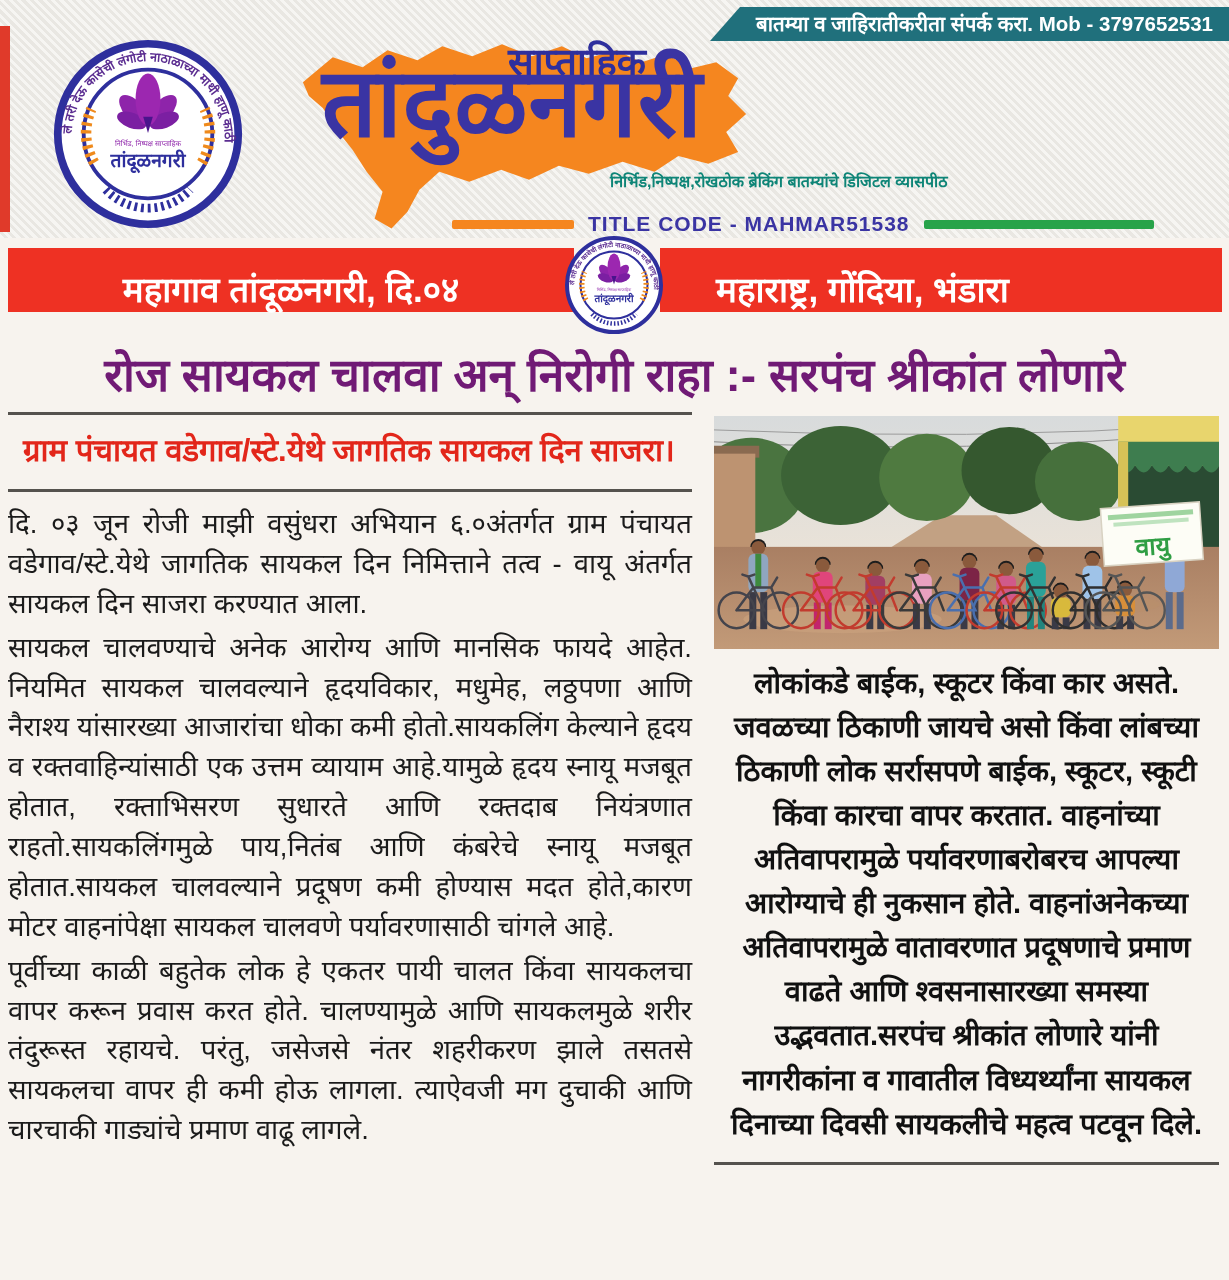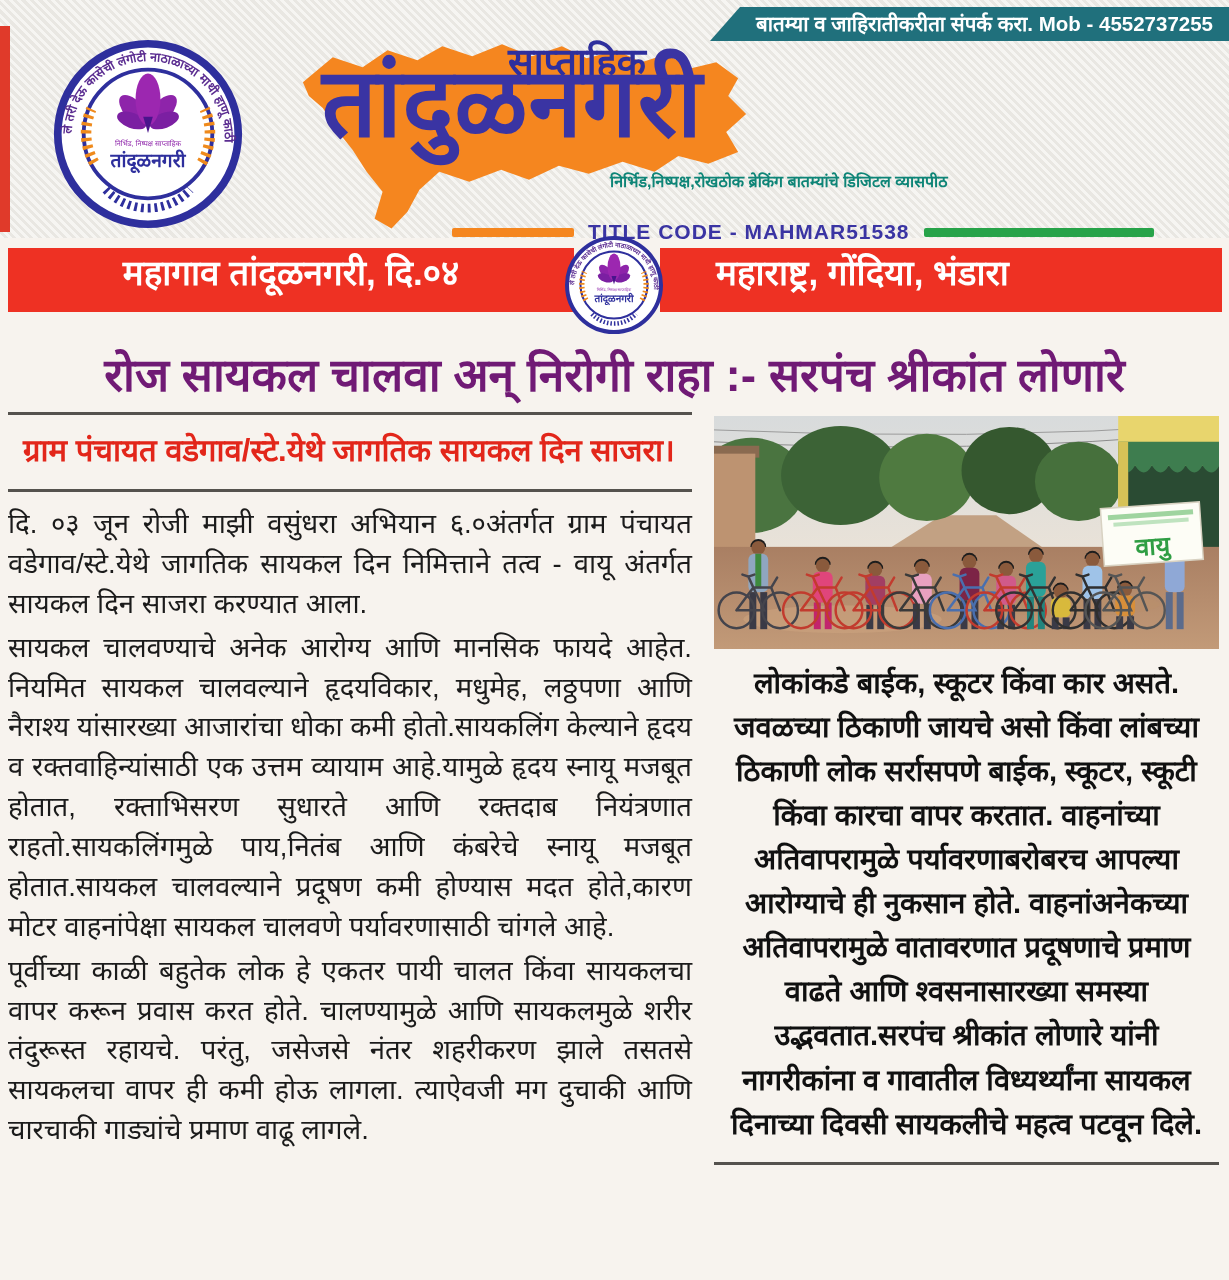--- a/index.html
+++ b/index.html
@@ -11,31 +11,31 @@
     background-image:repeating-linear-gradient(45deg,rgba(255,255,255,.45) 0 3px,rgba(120,120,120,.05) 3px 6px);}
   .left-red-strip{position:absolute;left:0;top:26px;width:10px;height:206px;background:#e03a2a;}
   .contact-ribbon{position:absolute;top:7px;right:0;height:34px;background:#20707c;color:#fff;
     font-weight:bold;font-size:20.5px;line-height:34px;padding:0 16px 0 46px;
     clip-path:polygon(30px 0,100% 0,100% 100%,0 100%);}
   .map-svg{position:absolute;left:278px;top:20px;width:498px;height:214px;}
   .weekly-label{position:absolute;left:508px;top:34px;font-size:38px;font-weight:bold;color:#2e2f9d;}
   .paper-title{position:absolute;left:322px;top:48px;width:820px;font-size:96px;font-weight:900;
     color:#3a34a3;line-height:1.15;letter-spacing:1px;white-space:nowrap;}
   .tagline{position:absolute;left:610px;top:170px;font-size:16px;font-weight:bold;color:#0e8577;}
-  .titlecode-row{position:absolute;left:452px;top:220px;display:flex;align-items:center;gap:14px;}
+  .titlecode-row{position:absolute;left:452px;top:212px;display:flex;align-items:center;gap:14px;}
   .tc-bar{height:9px;border-radius:2px;}
   .tc-bar.orange{width:122px;background:#f5861f;}
   .tc-bar.green{width:230px;background:#27a349;}
   .tc-text{font-size:21px;font-weight:bold;color:#3a34a3;letter-spacing:1px;white-space:nowrap;}
   .logo-big{position:absolute;left:52px;top:38px;width:192px;height:192px;}
 
   
   .dateline{position:relative;height:100px;}
   .red-bar{position:absolute;top:10px;height:64px;background:#ee3123;color:#fff;display:flex;
-    align-items:flex-start;font-weight:bold;font-size:35px;white-space:nowrap;}
+    align-items:flex-end;font-weight:bold;font-size:35px;white-space:nowrap;}
   .red-bar.left{left:8px;width:566px;justify-content:center;}
   .red-bar.right{left:660px;width:562px;justify-content:flex-start;padding-left:56px;box-sizing:border-box;}
   .logo-small{position:absolute;left:564px;top:-3px;width:100px;height:100px;z-index:2;}
 
   
   .headline{margin:8px 10px 4px;text-align:center;font-size:46px;font-weight:900;color:#701a75;line-height:1.3;}
 
   
   .content{display:flex;gap:22px;padding:0 8px;margin-top:6px;}
   .col-left{width:684px;flex:none;}
@@ -50,21 +50,21 @@
 </style>
 </head>
 <body>
 
 <div class="page">
 
   <header class="masthead">
     <div class="left-red-strip"></div>
 
     <div class="contact-ribbon">
-      <span>बातम्या व जाहिरातीकरीता संपर्क करा. Mob - 4552737255</span>
+      <span>बातम्या व जाहिरातीकरीता संपर्क करा. Mob - 3797652531</span>
     </div>
 
     <svg class="map-svg" viewBox="0 0 500 210" aria-hidden="true">
       <path fill="#f5861f" d="M25,60 L55,35 85,45 110,28 140,38 165,24 195,34 225,22 255,34 285,24 310,36 340,28 365,40 390,32 415,46 440,40 462,56 452,74 470,92 450,110 462,130 432,142 402,134 378,150 346,140 312,152 282,144 252,158 224,148 192,160 162,150 142,168 130,190 114,207 97,197 105,170 89,150 75,128 59,108 45,86 31,74 Z"></path>
     </svg>
 
     <div class="weekly-label">साप्ताहिक</div>
     <div class="paper-title">तांदुळनगरी</div>
     <div class="tagline">निर्भिड,निष्पक्ष,रोखठोक ब्रेकिंग बातम्यांचे डिजिटल व्यासपीठ</div>
 

